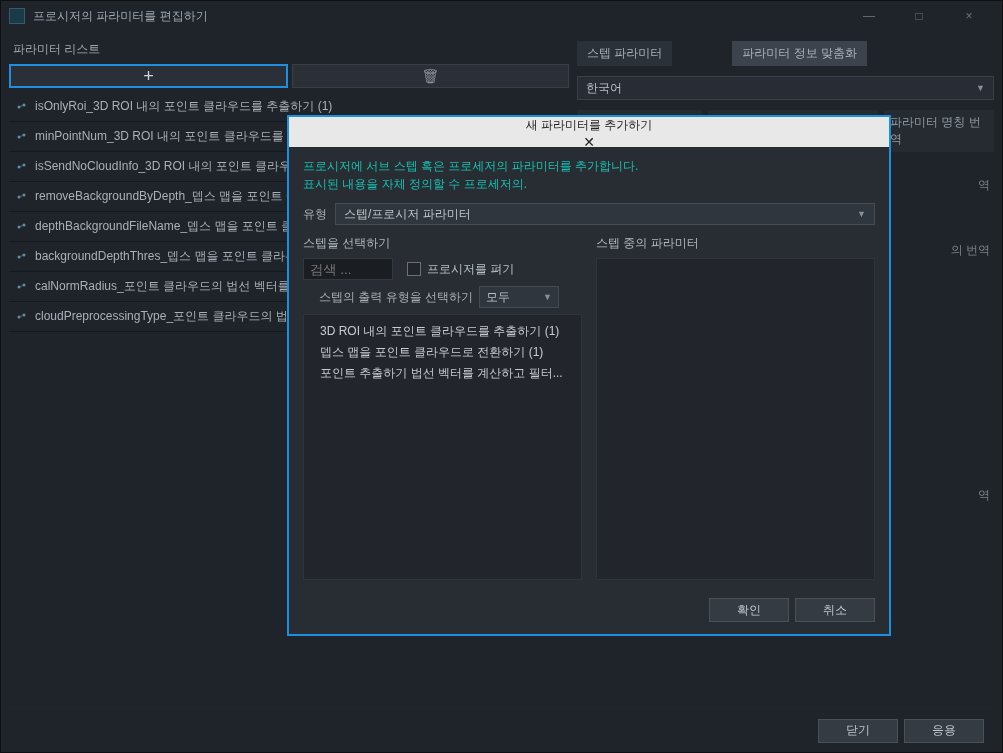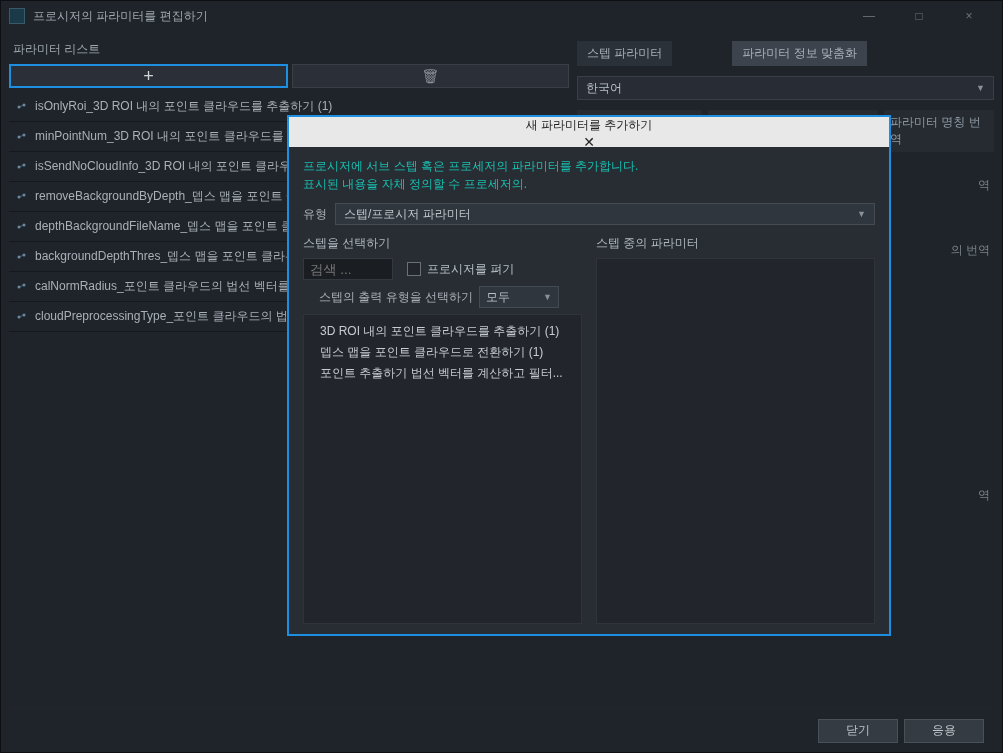--- a/index.html
+++ b/index.html
@@ -259,13 +259,17 @@
           <div class="tree-item">뎁스 맵을 포인트 클라우드로 전환하기 (1)</div>
           <div class="tree-item">포인트 추출하기 법선 벡터를 계산하고 필터...</div>
         </div>
       </div>
       <div class="dlg-col">
         <div class="col-head">스텝 중의 파라미터</div>
         <div class="tree-box" style="flex:1"></div>
       </div>
     </div>
   </div>
+  <div class="dlg-footer">
+    <div class="btn">확인</div>
+    <div class="btn">취소</div>
+  </div>
 </div>
 
 </body></html>

